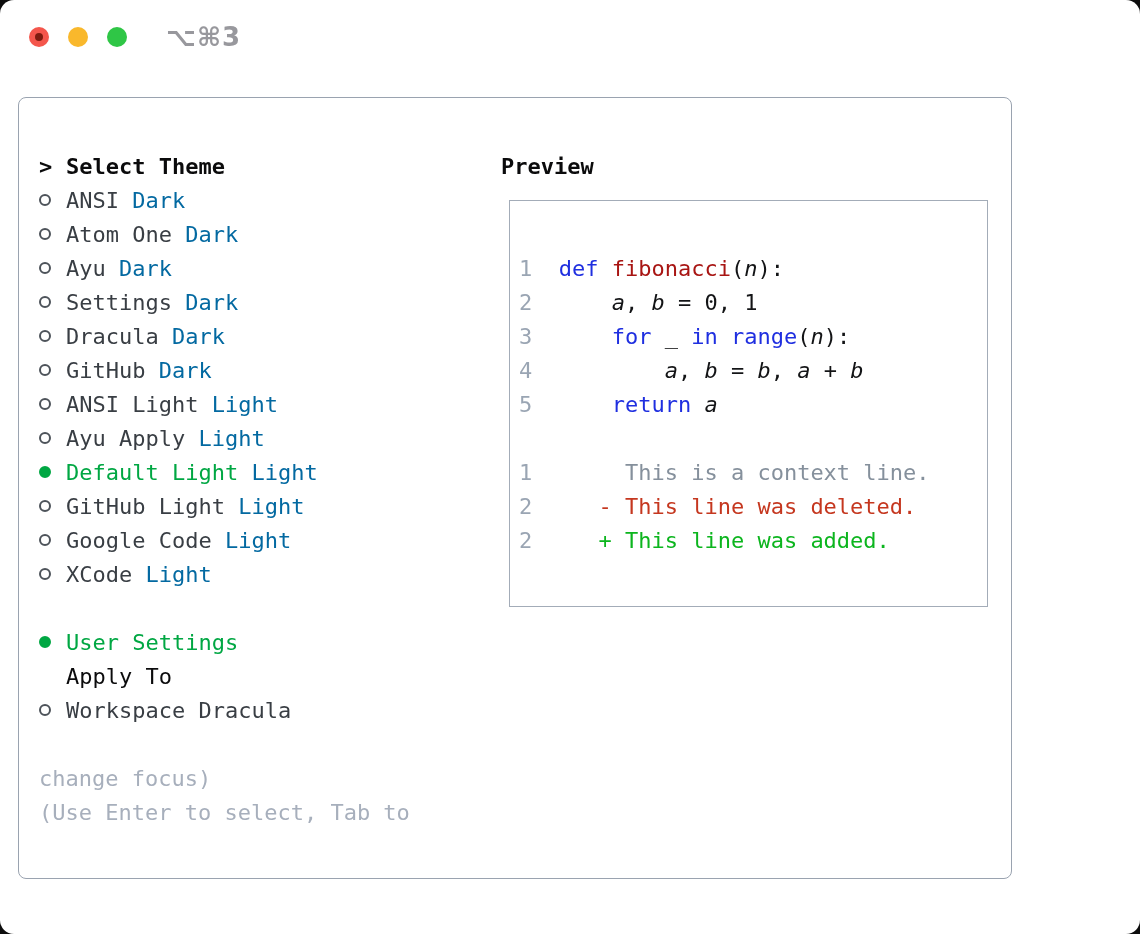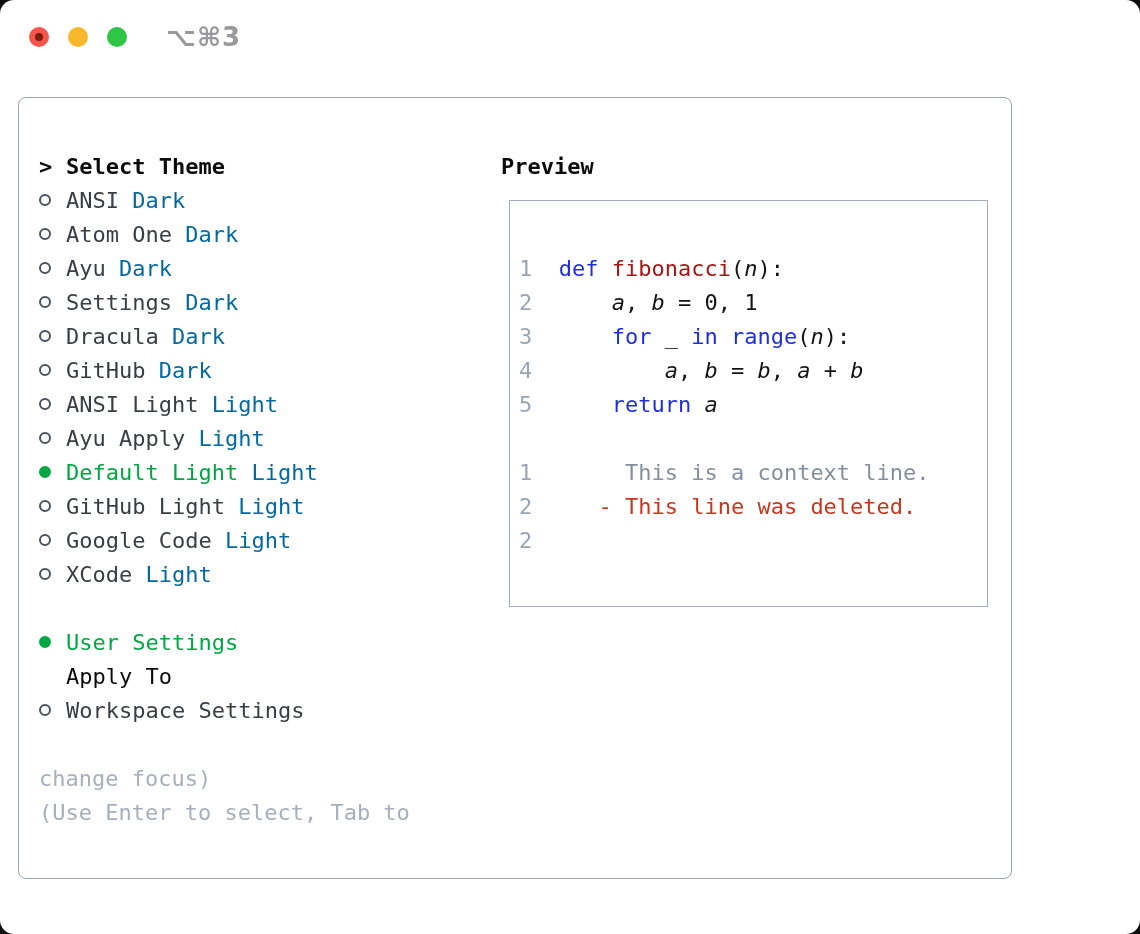--- a/index.html
+++ b/index.html
@@ -136,21 +136,21 @@
       <div class="row">
         <span class="marker"><span class="ring filled"></span></span>
         <span class="opt-label sel">User Settings</span>
       </div>
       <div class="row">
         <span class="marker"></span>
         <span class="subhdr">Apply To</span>
       </div>
       <div class="row">
         <span class="marker"><span class="ring"></span></span>
-        <span class="opt-label">Workspace Settings</span>
+        <span class="opt-label">Workspace Dracula</span>
       </div>
 
       <div class="spacer"></div>
 
       <div class="row help">change focus)</div>
       <div class="row help">(Use Enter to select, Tab to</div>
     </div>
 
     <div class="right-col">
       <div class="row hdr">Preview</div>
@@ -179,20 +179,20 @@
 
         <div class="spacer"></div>
 
         <div class="cline">
           <span class="ln">1</span><span class="ctx">     This is a context line.</span>
         </div>
         <div class="cline">
           <span class="ln">2</span><span class="del">   - This line was deleted.</span>
         </div>
         <div class="cline">
-          <span class="ln">2</span>
+          <span class="ln">2</span><span class="add">   + This line was added.</span>
         </div>
 
       </div>
     </div>
 
   </div>
 </div>
 
 </body></html>

